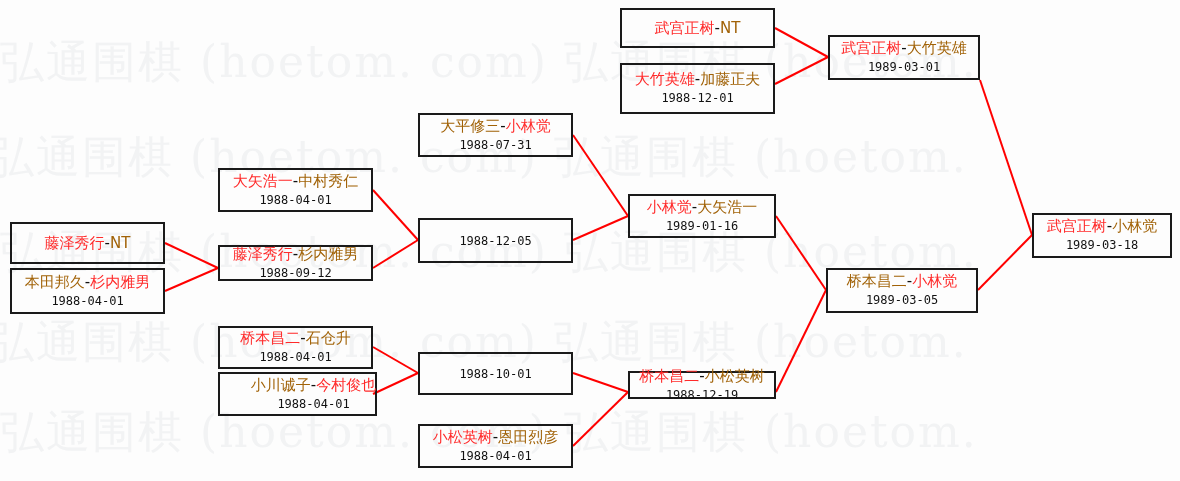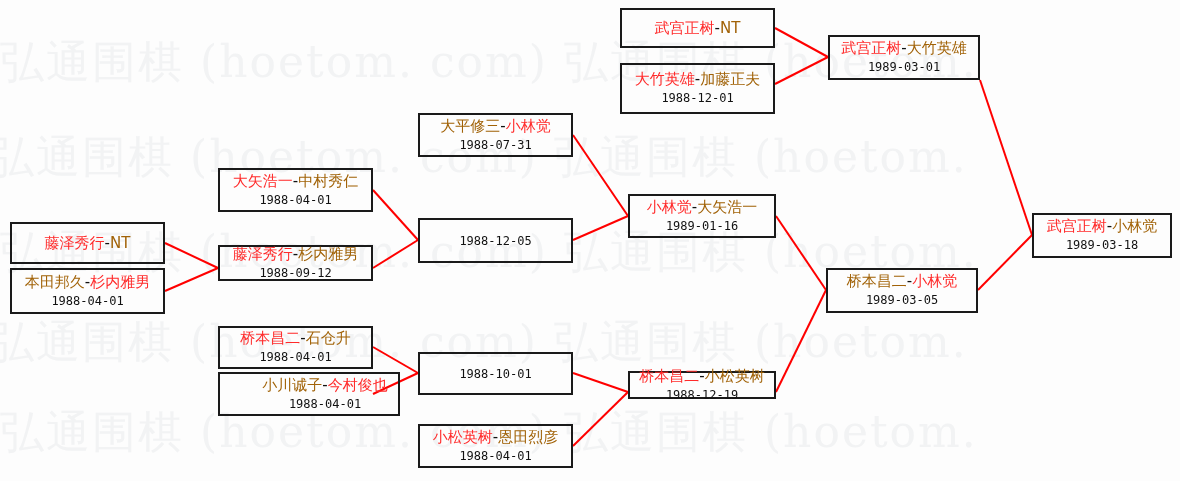--- a/index.html
+++ b/index.html
@@ -122,21 +122,21 @@
         <div class="date">1988-04-01</div>
       </div>
       <div class="match" style="left: 218px; top: 245px; width: 155px; height: 36px; border-color: rgb(26, 26, 26);">
         <div class="players"><span class="p-win" style="color: rgb(255, 42, 42);">藤泽秀行</span><span class="sep">-</span><span class="p-lose">杉内雅男</span></div>
         <div class="date">1988-09-12</div>
       </div>
       <div class="match" style="left: 218px; top: 326px; width: 155px; height: 43px; border-color: rgb(26, 26, 26);">
         <div class="players"><span class="p-win" style="color: rgb(255, 42, 42);">桥本昌二</span><span class="sep">-</span><span class="p-lose">石仓升</span></div>
         <div class="date">1988-04-01</div>
       </div>
-      <div class="match" style="left: 218px; top: 372px; width: 182px; height: 44px; border-color: rgb(26, 26, 26); padding-left: 32px;">
+      <div class="match" style="left: 218px; top: 372px; width: 159px; height: 44px; border-color: rgb(26, 26, 26); padding-left: 32px;">
         <div class="players"><span class="p-lose">小川诚子</span><span class="sep">-</span><span class="p-win" style="color: rgb(255, 42, 42);">今村俊也</span></div>
         <div class="date">1988-04-01</div>
       </div>
       <div class="match" style="left: 418px; top: 113px; width: 155px; height: 44px; border-color: rgb(26, 26, 26);">
         <div class="players"><span class="p-lose">大平修三</span><span class="sep">-</span><span class="p-win" style="color: rgb(255, 42, 42);">小林觉</span></div>
         <div class="date">1988-07-31</div>
       </div>
       <div class="match" style="left: 418px; top: 218px; width: 155px; height: 45px; border-color: rgb(26, 26, 26);">
         <div class="date">1988-12-05</div>
       </div>

